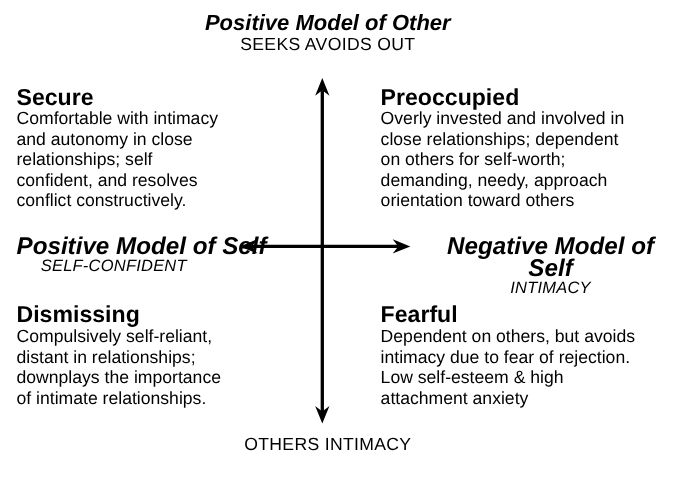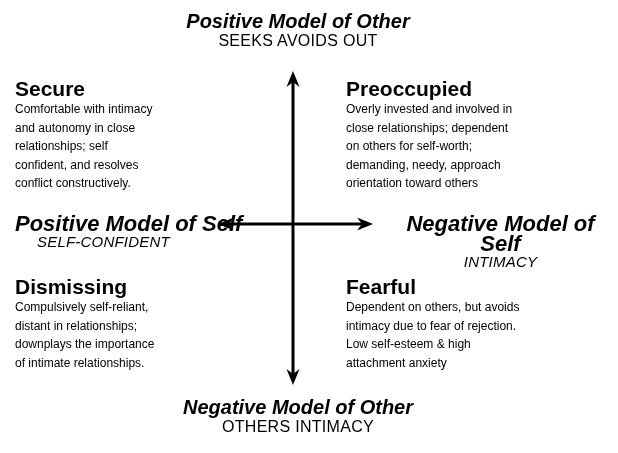--- a/index.html
+++ b/index.html
@@ -50,21 +50,21 @@
   #axis-right { left: 398px; top: 214px; width: 205px; text-align: center; }
 
   
   .quadrant { text-align: left; }
   .q-title {
     font-size: 21px;
     font-weight: bold;
     line-height: 23px;
   }
   .q-desc {
-    font-size: 12px;
+    font-size: 16px;
     line-height: 18.5px;
     white-space: pre-line;
   }
   #quad-secure      { left: 15px;  top: 77px;  width: 222px; }
   #quad-preoccupied { left: 346px; top: 77px;  width: 268px; }
   #quad-dismissing  { left: 15px;  top: 275px; width: 222px; }
   #quad-fearful     { left: 346px; top: 275px; width: 268px; }
 
   #axes-svg {
     left: 0; top: 0;
@@ -133,17 +133,16 @@
 
   <div class="abs quadrant" id="quad-fearful">
     <div class="q-title">Fearful</div>
     <div class="q-desc">Dependent on others, but avoids
 intimacy due to fear of rejection.
 Low self-esteem &amp; high
 attachment anxiety</div>
   </div>
 
   <div class="abs h-axis" style="top:396px;">
-    <div class="axis-title">Negative Model of Other</div>
     <div class="axis-subtitle">OTHERS INTIMACY</div>
   </div>
 
 </div>
 
 </body></html>

